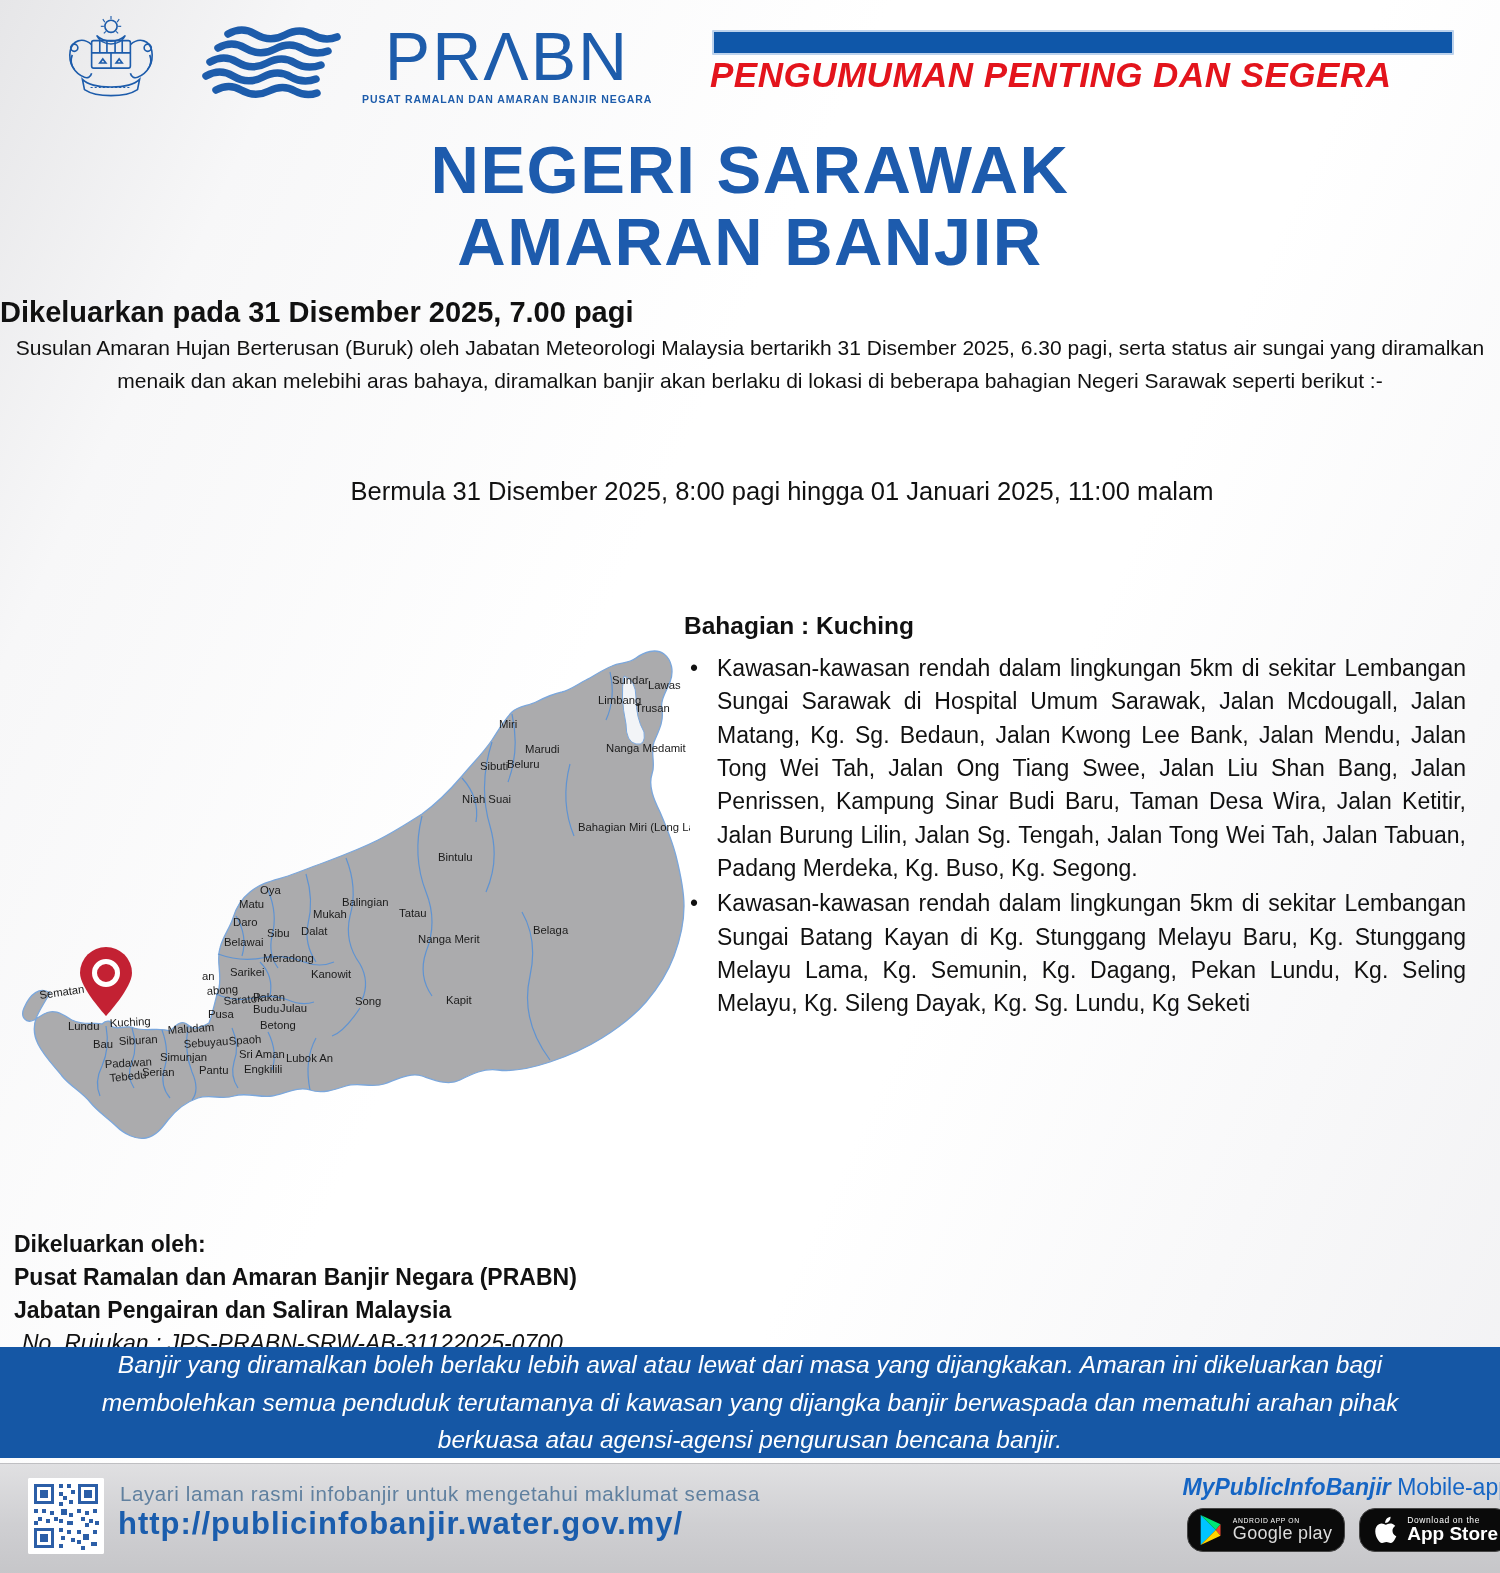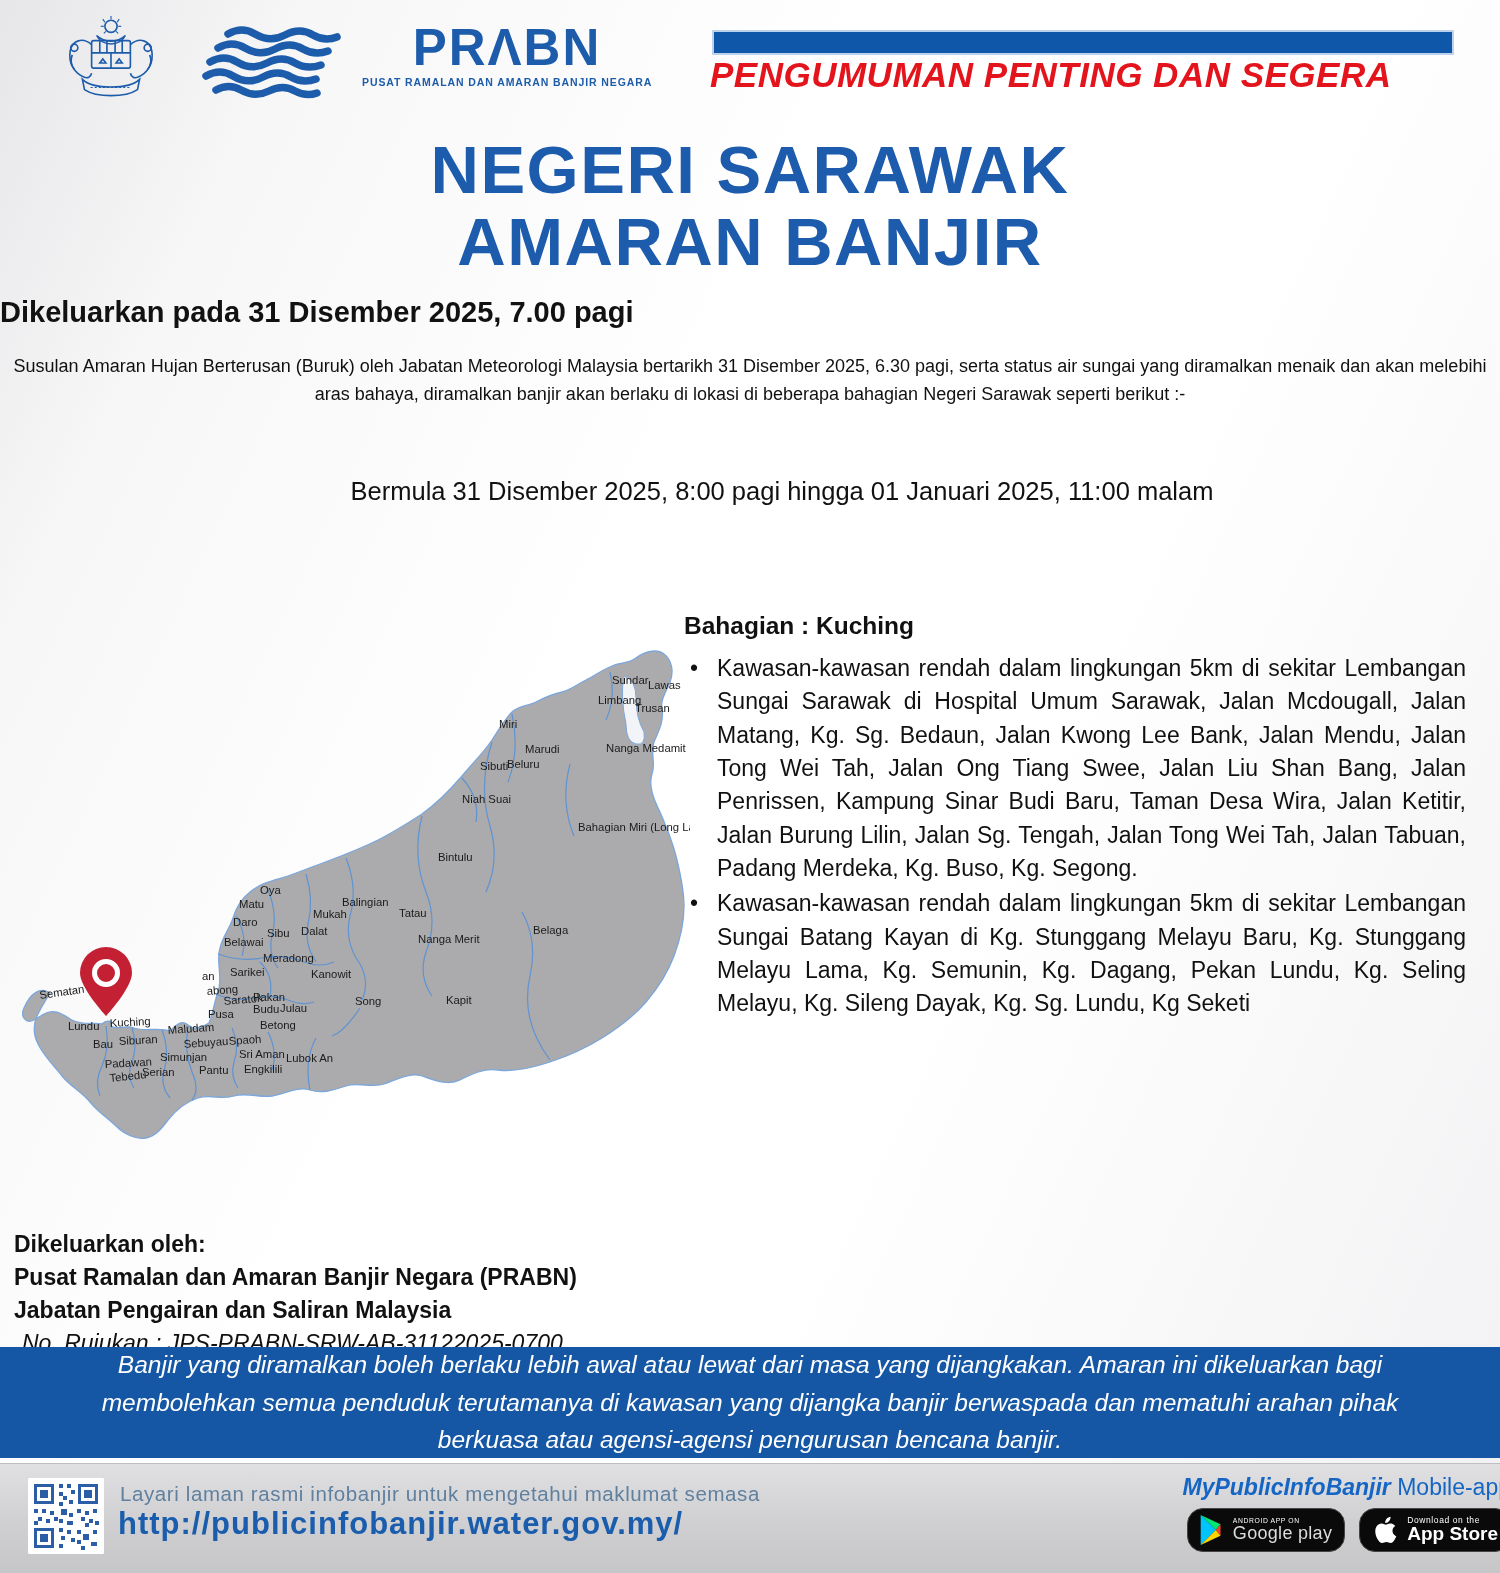--- a/index.html
+++ b/index.html
@@ -3,29 +3,29 @@
 <meta charset="utf-8">
 <style>
   html,body{margin:0;padding:0;background:#fff;}
   .page{position:relative;width:1500px;height:1573px;margin:0 auto;overflow:hidden;
         background:linear-gradient(115deg,#e6e6e8 0%,#f7f7f8 14%,#ffffff 40%,#ffffff 62%,#f1f1f3 100%);
         font-family:"Liberation Sans", sans-serif;color:#111;}
   
   .coat{position:absolute;left:60px;top:14px;width:102px;height:94px;}
   .waves{position:absolute;left:198px;top:24px;width:146px;height:78px;}
   .prabn{position:absolute;left:362px;top:22px;width:290px;text-align:center;color:#1d5cab;}
-  .prabn-word{font-size:51px;font-weight:700;letter-spacing:2px;line-height:1;}
+  .prabn-word{font-size:68px;font-weight:400;letter-spacing:2px;line-height:1;}
   .prabn-sub{font-size:10.5px;font-weight:bold;letter-spacing:0.9px;margin-top:3px;white-space:nowrap;}
   .header-bar{position:absolute;left:712px;top:30px;width:738px;height:21px;background:#0f57a9;border:2px solid #bcd2ec;border-radius:1px;}
   .announce{position:absolute;left:710px;top:55px;width:780px;font-size:35px;font-weight:bold;font-style:italic;color:#e3141c;letter-spacing:0.5px;}
   
   .title{position:absolute;left:0;top:134px;width:100%;text-align:center;color:#1d5bad;font-weight:900;font-size:67px;line-height:1.08;letter-spacing:1.5px;}
   .title span{display:block;}
   .issued{position:absolute;left:0;top:296px;width:100%;text-align:left;font-size:29px;font-weight:bold;}
-  .intro{position:absolute;left:12px;top:352px;width:1476px;text-align:center;font-size:18px;line-height:1.57;}
+  .intro{position:absolute;left:12px;top:332px;width:1476px;text-align:center;font-size:21px;line-height:1.57;}
   .period{position:absolute;left:0;top:477px;width:100%;text-align:center;font-size:25.5px;font-weight:normal;padding-left:32px;}
   
   .map{position:absolute;left:10px;top:642px;width:680px;height:500px;}
   .map text{font-family:"Liberation Sans",sans-serif;font-size:11.3px;fill:#1b1b1b;}
   
   .section-col{position:absolute;left:684px;top:612px;width:782px;}
   .section-col h3{margin:0 0 12px 0;font-size:24.5px;font-weight:bold;}
   .section-col ul{margin:0;padding:0;list-style:none;}
   .section-col li{position:relative;padding-left:33px;text-align:justify;font-size:23px;line-height:1.45;margin-bottom:2px;}
   .section-col li::before{content:"\2022";position:absolute;left:6px;top:0;}

